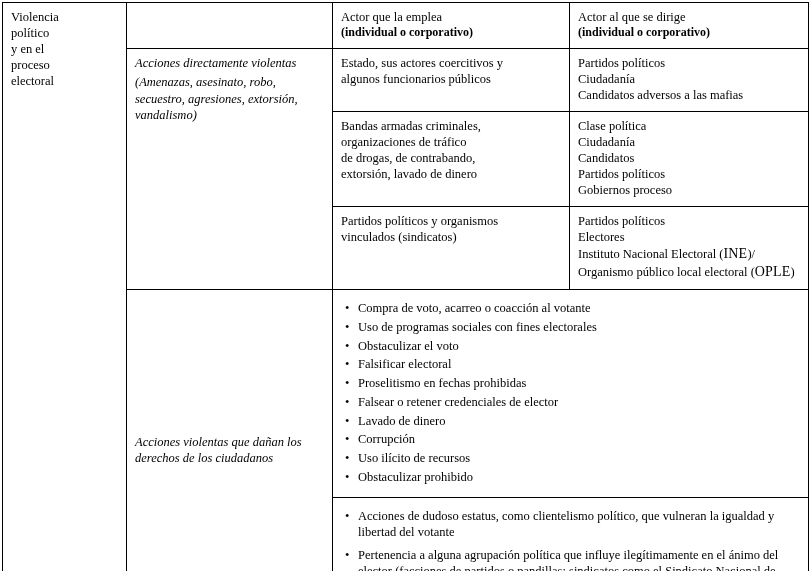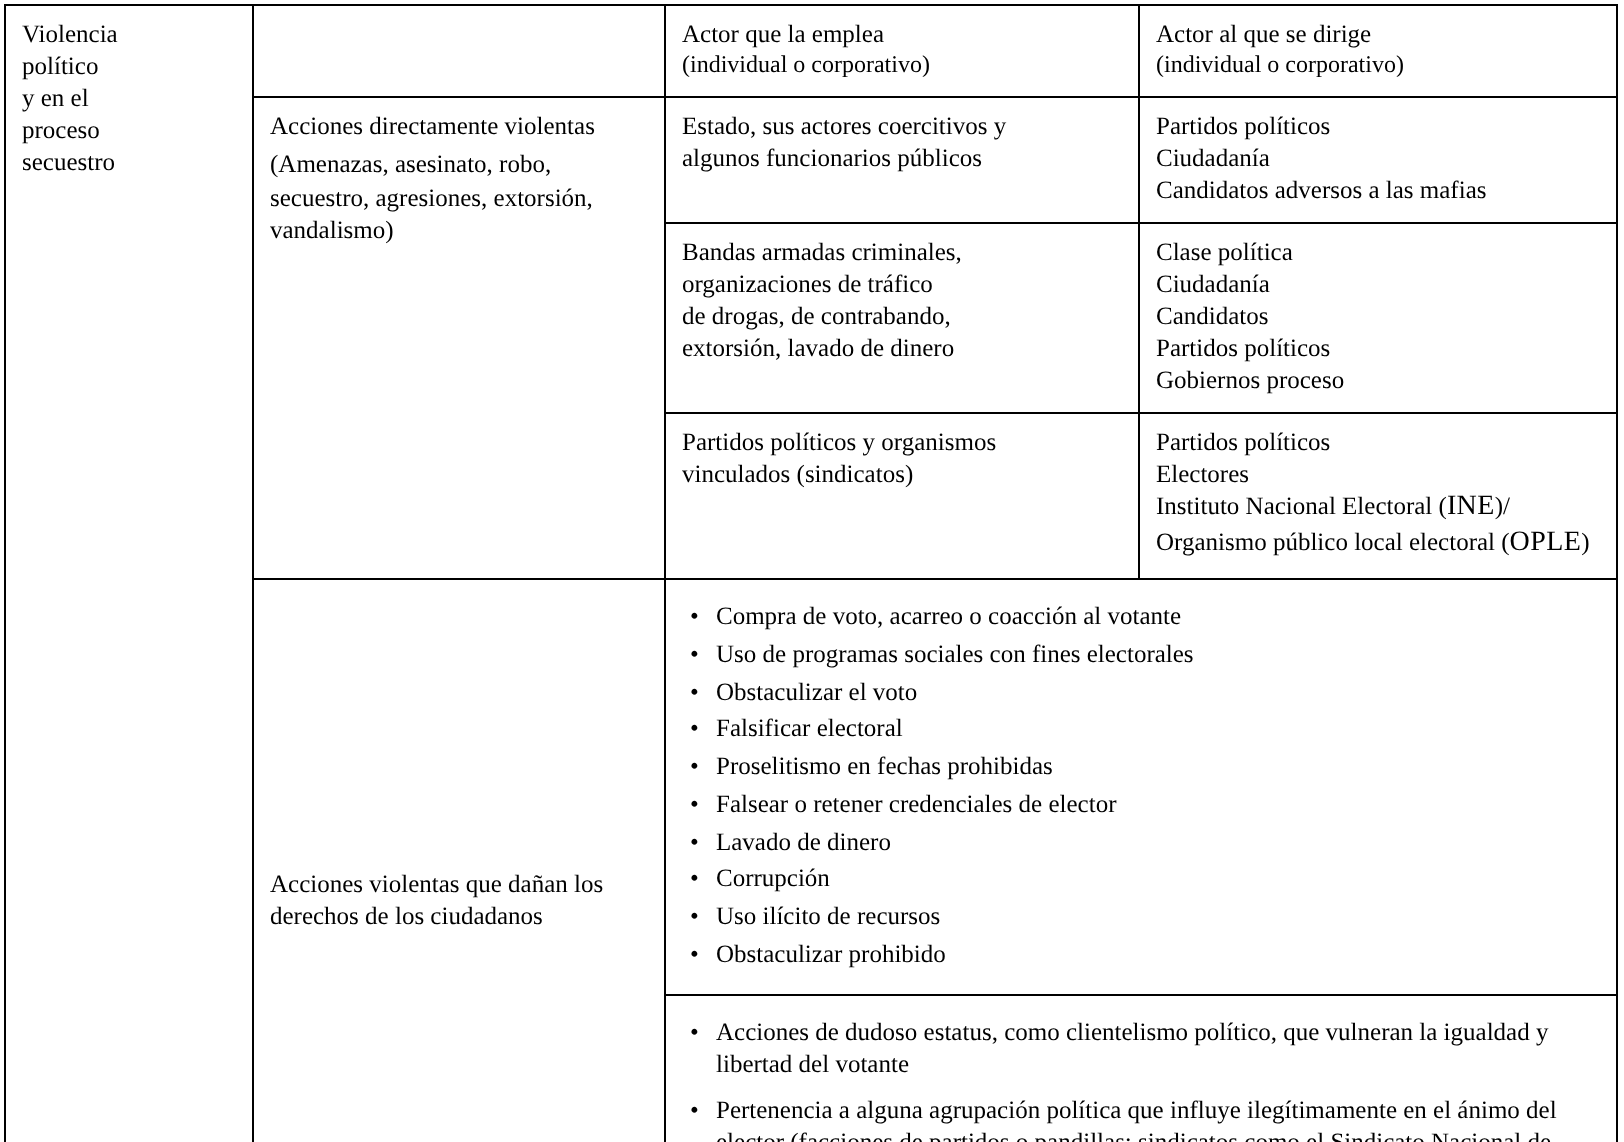--- a/index.html
+++ b/index.html
@@ -43,29 +43,30 @@
 
   .hdr {
     text-align: center;
     font-weight: bold;
     font-size: 12.5px;
     line-height: 1.3;
     padding-top: 7px;
     padding-bottom: 7px;
   }
   .hdr .sub {
-    font-weight: normal;
+    font-weight: bold;
     font-size: 12px;
     display: block;
   }
   .rowlabel {
     font-weight: bold;
     font-size: 12.5px;
     line-height: 1.35;
     padding-top: 10px;
+    font-style: italic;
   }
   .rowlabel .paren {
     font-weight: normal;
     display: block;
     margin-top: 3px;
     line-height: 1.3;
   }
   .corner {
     font-weight: bold;
     font-size: 12.5px;
@@ -113,21 +114,21 @@
         <col class="c4">
   </colgroup>
   <tbody>
 
     <tr>
       <td rowspan="6" class="corner">
         <div>Violencia</div>
         <div>político</div>
         <div>y en el</div>
         <div>proceso</div>
-        <div>secuestro</div>
+        <div>electoral</div>
       </td>
       <td class="hdr"></td>
       <td class="hdr">
         <span>Actor que la emplea</span>
         <span class="sub">(individual o corporativo)</span>
       </td>
       <td class="hdr">
         <span>Actor al que se dirige</span>
         <span class="sub">(individual o corporativo)</span>
       </td>

